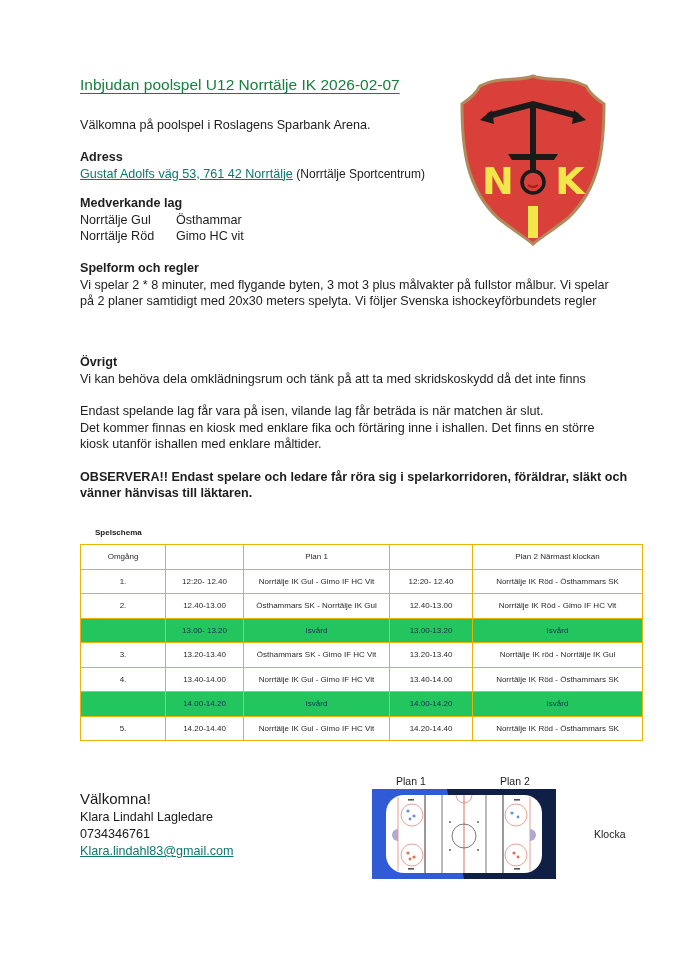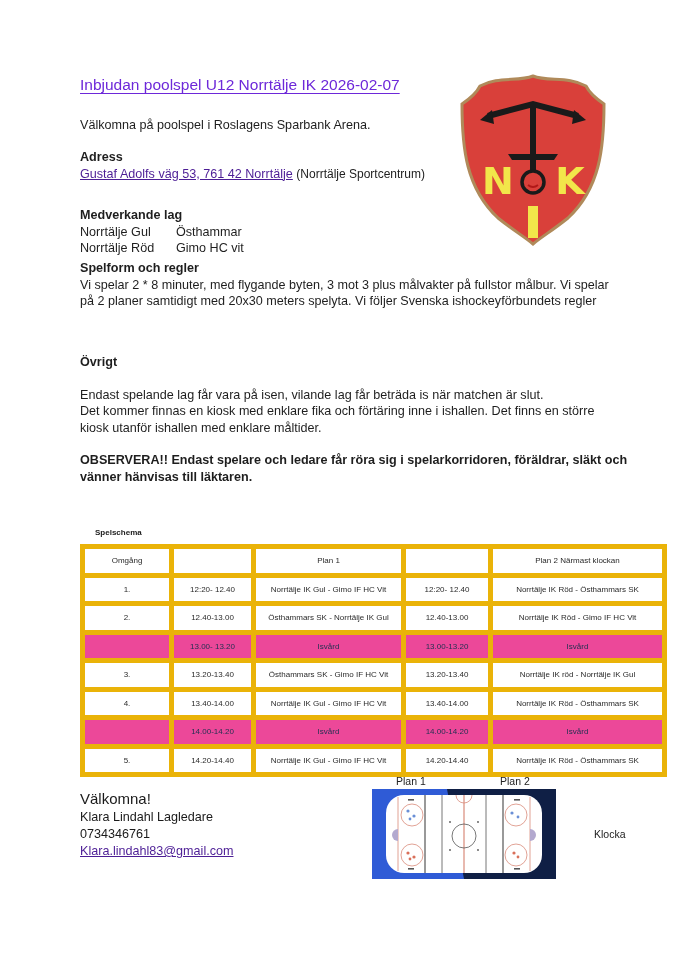--- a/index.html
+++ b/index.html
@@ -1,69 +1,70 @@
 <!DOCTYPE html>
 <html><head>
 <meta charset="utf-8">
 <style>
   html, body { margin: 0; padding: 0; background: #ffffff; }
   body { width: 675px; height: 960px; position: relative; overflow: hidden;
          font-family: "Liberation Sans", sans-serif; color: #1a1a1a; }
   .abs { position: absolute; }
-  .title { left: 80px; top: 76px; font-size: 15.5px; text-decoration: underline; text-underline-offset: 3px; color: #6d28d9; white-space: nowrap; }
+  .title { left: 80px; top: 76px; font-size: 15.5px; text-decoration: underline; text-underline-offset: 3px; color: #15803d; white-space: nowrap; }
   .p { font-size: 12.6px; line-height: 16.5px; color: #1e1e1e; }
   .h { font-weight: bold; font-size: 12.6px; }
-  .link { color: #4c1d95; text-decoration: underline; }
+  .link { color: #0f766e; text-decoration: underline; }
   .small { font-size: 12px; color: #222; }
   .teams { display: grid; grid-template-columns: 96px 120px; font-size: 12.6px; line-height: 16px; }
   .logo { left: 458px; top: 68px; width: 150px; height: 180px; }
 
   .sched-label { left: 95px; top: 528px; font-size: 8px; font-weight: bold; }
   table.sched { position: absolute; left: 80px; top: 544px; border-collapse: collapse;
                 font-family: "Liberation Sans", sans-serif; font-size: 8px; color: #2a2a2a; }
-  table.sched td { border: 5px solid #eab308; text-align: center; height: 23.5px; padding: 0; }
-  table.sched tr.ice td { background: #ec4899; color: #1d3050; }
+  table.sched td { border: 1px solid #eab308; text-align: center; height: 23.5px; padding: 0; }
+  table.sched tr.ice td { background: #22c55e; color: #1d3050; }
   .c1 { width: 84px; } .c2 { width: 77px; } .c3 { width: 145px; } .c4 { width: 82px; } .c5 { width: 169px; }
 
   .footer-welcome { left: 80px; top: 790px; font-size: 15px; }
   .footer-line { left: 80px; font-size: 12.6px; }
   .plan-label { font-size: 10.5px; color: #222; }
 </style>
 </head>
 <body>
 
 <div class="abs title">Inbjudan poolspel U12 Norrtälje IK  2026-02-07</div>
 <div class="abs p" style="left:80px;top:117px;">Välkomna på poolspel i Roslagens Sparbank Arena.</div>
 
 <div class="abs p" style="left:80px;top:149px;">
   <div class="h">Adress</div>
   <div>
     <span class="link">Gustaf Adolfs väg 53, 761 42 Norrtälje</span>
     <span class="small">(Norrtälje Sportcentrum)</span>
   </div>
 </div>
 
-<div class="abs p" style="left:80px;top:195px;margin-top:12px;">
+<div class="abs p" style="left:80px;top:195px;">
   <div class="h">Medverkande lag</div>
   <div class="teams">
     <span>Norrtälje Gul</span>
     <span>Östhammar</span>
     <span>Norrtälje Röd</span>
     <span>Gimo HC vit</span>
   </div>
 </div>
 
 <div class="abs p" style="left:80px;top:260px;">
   <div class="h">Spelform och regler</div>
   <div>Vi spelar 2 * 8 minuter, med flygande byten, 3 mot 3 plus målvakter på fullstor målbur. Vi spelar</div>
   <div>på 2 planer samtidigt med 20x30 meters spelyta. Vi följer Svenska ishockeyförbundets regler</div>
 </div>
 
 <div class="abs p" style="left:80px;top:354px;">
   <div class="h">Övrigt</div>
+  <div>Vi kan behöva dela omklädningsrum och tänk på att ta med skridskoskydd då det inte finns</div>
   <div style="height:16px"></div>
   <div>Endast spelande lag får vara på isen, vilande lag får beträda is när matchen är slut.</div>
   <div>Det kommer finnas en kiosk med enklare fika och förtäring inne i ishallen.  Det finns en större</div>
   <div>kiosk utanför ishallen med enklare måltider.</div>
   <div style="height:16px"></div>
   <div class="h">OBSERVERA!! Endast spelare och ledare får röra sig i spelarkorridoren, föräldrar, släkt och</div>
   <div class="h">vänner hänvisas till läktaren.</div>
 </div>
 
 <svg class="abs logo" viewBox="0 0 150 180">

